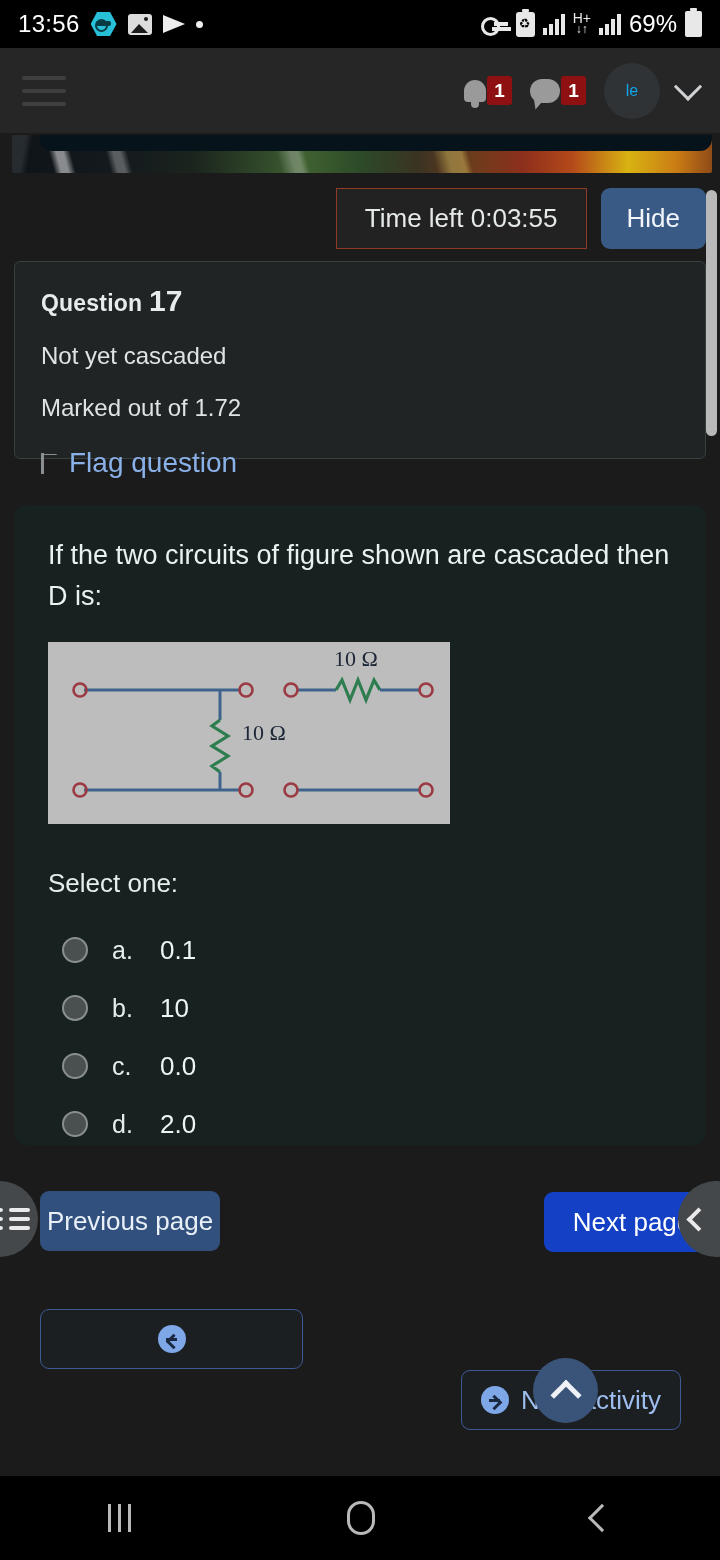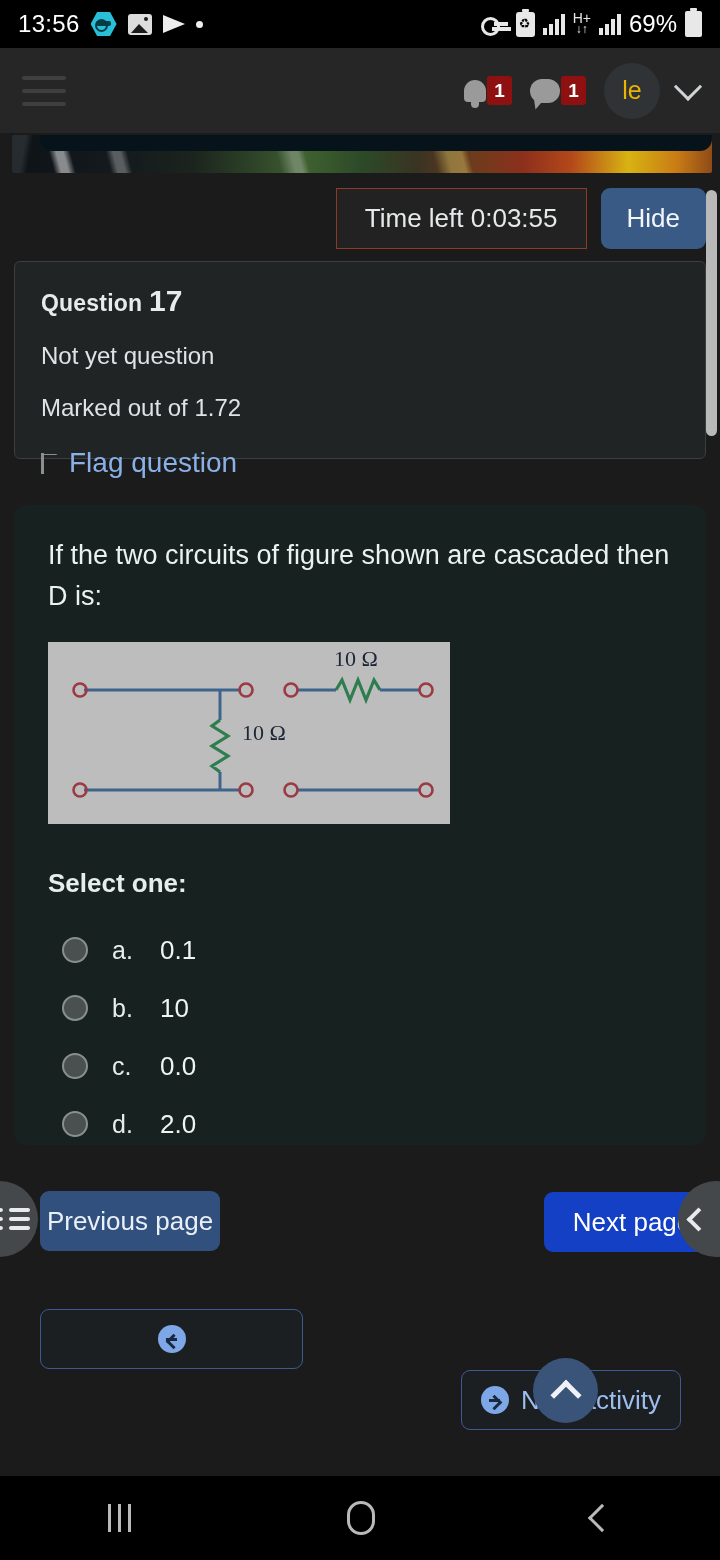--- a/index.html
+++ b/index.html
@@ -79,21 +79,21 @@
   .chat::after { content:""; position:absolute; left:4px; bottom:-7px; width:10px; height:10px; background:#9a9a9a;
                  clip-path: polygon(0 0, 100% 0, 15% 100%); }
   .badge {
     background: #8f1010; color: #fff; font-size: 19px; font-weight: bold;
     min-width: 25px; height: 29px; display: flex; align-items: center; justify-content: center;
     border-radius: 3px; margin-left: 1px; padding: 0 4px;
   }
   .avatar {
     width: 56px; height: 56px; border-radius: 50%; background: #2f3336;
     display: flex; align-items: center; justify-content: center;
-    color: #eab308; font-size: 25px;
+    color: #0ea5e9; font-size: 16px;
   }
   .chev-down { width: 20px; height: 20px; border-right: 3.5px solid #cfd3d6; border-bottom: 3.5px solid #cfd3d6; transform: rotate(45deg) translate(-3px,-3px); }
 
   
   .banner {
     position: absolute; left: 12px; top: 135px; width: 700px; height: 38px;
     overflow: hidden; border-radius: 2px;
     background:
       linear-gradient(100deg, rgba(255,255,255,.10) 0 2%, rgba(255,255,255,0) 3% 100%),
       linear-gradient(92deg,
@@ -156,21 +156,21 @@
   }
   .qtext { font-size: 27px; color: #e9f1f1; line-height: 1.5; }
 
   
   .figure {
     margin-top: 26px; width: 402px; height: 182px; background: #bdbdbd;
     position: relative;
   }
   .figure svg { position: absolute; left: 0; top: 0; }
 
-  .select-one { margin-top: 44px; font-size: 26px; color: #e6eded; font-weight: bold; }
+  .select-one { margin-top: 44px; font-size: 26px; color: #e6eded; }
   .options { margin-top: 22px; }
   .opt { display: flex; align-items: center; height: 58px; padding-left: 14px; }
   .radio {
     width: 26px; height: 26px; border-radius: 50%;
     background: #4a4f4f; border: 2px solid #898f8f; cursor: pointer; flex: 0 0 auto;
   }
   .opt-letter { font-size: 25px; color: #e6eded; margin-left: 24px; width: 34px; }
   .opt-value { font-size: 26px; color: #eef4f4; margin-left: 14px; }
 
   
@@ -308,21 +308,21 @@
   <div class="timer-row">
     <div class="timer-box">Time left 0:03:55</div>
     <button class="hide-btn">Hide</button>
   </div>
 
   <div class="qinfo">
     <div class="qno">
       <span>Question</span>
       <b>17</b>
     </div>
-    <div class="line">Not yet question</div>
+    <div class="line">Not yet cascaded</div>
     <div class="line">Marked out of 1.72</div>
     <div class="flag-row">
       <span class="flag-ico"></span>
       <span class="flag-link">Flag question</span>
     </div>
   </div>
 
   <div class="scrollthumb"></div>
 
   <div class="qcard">

